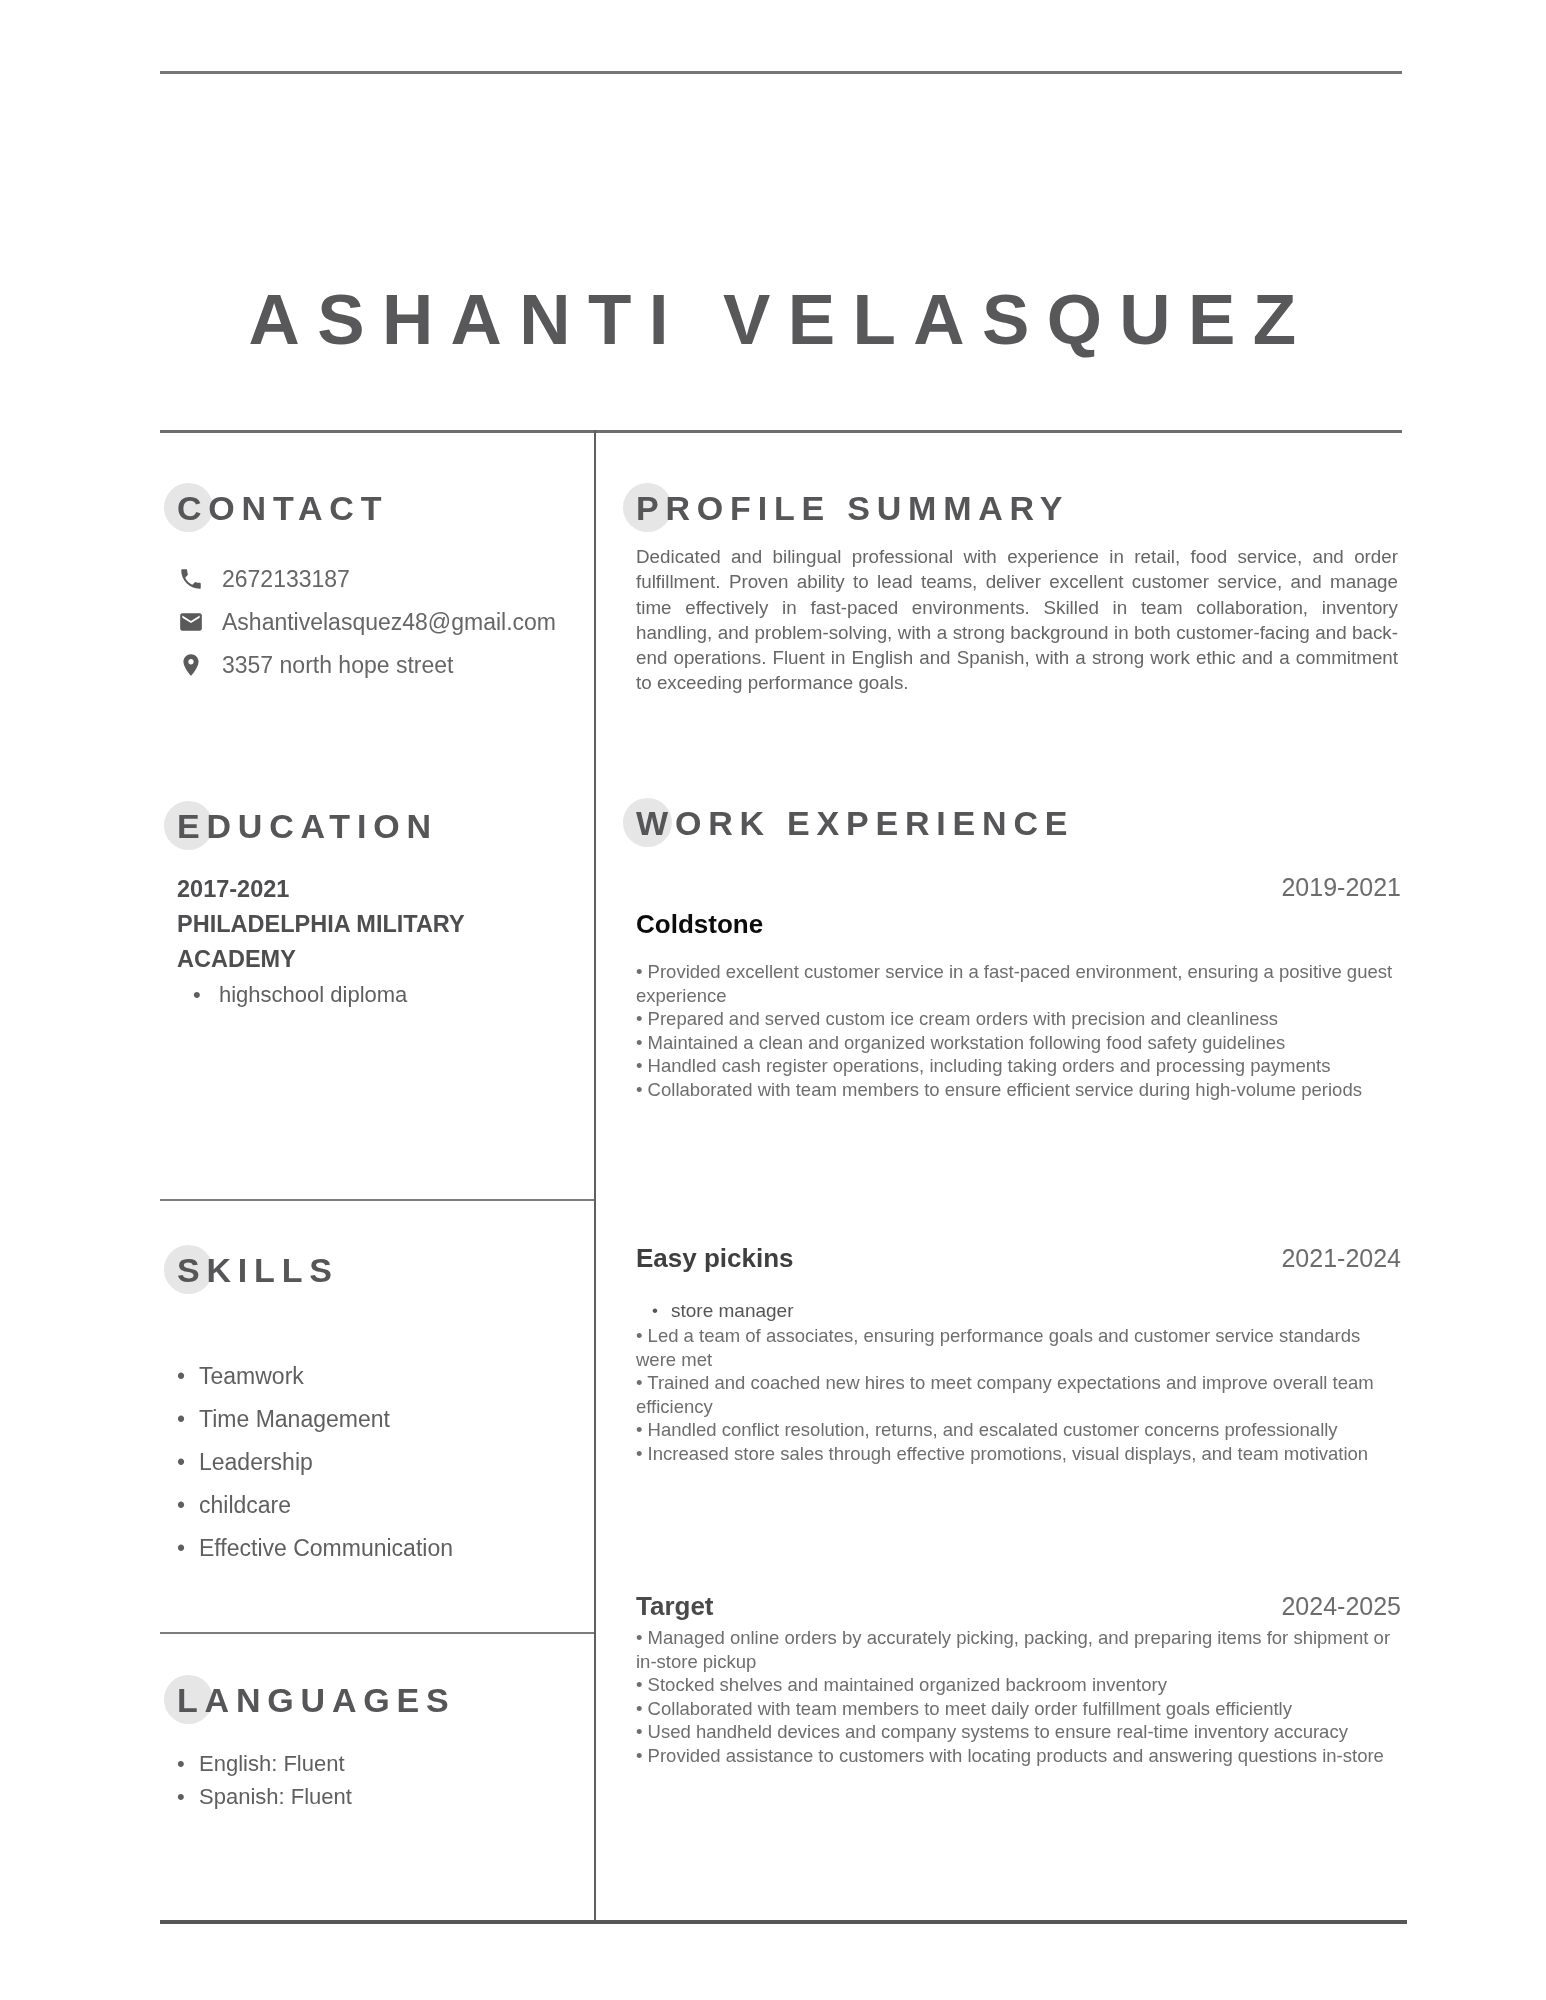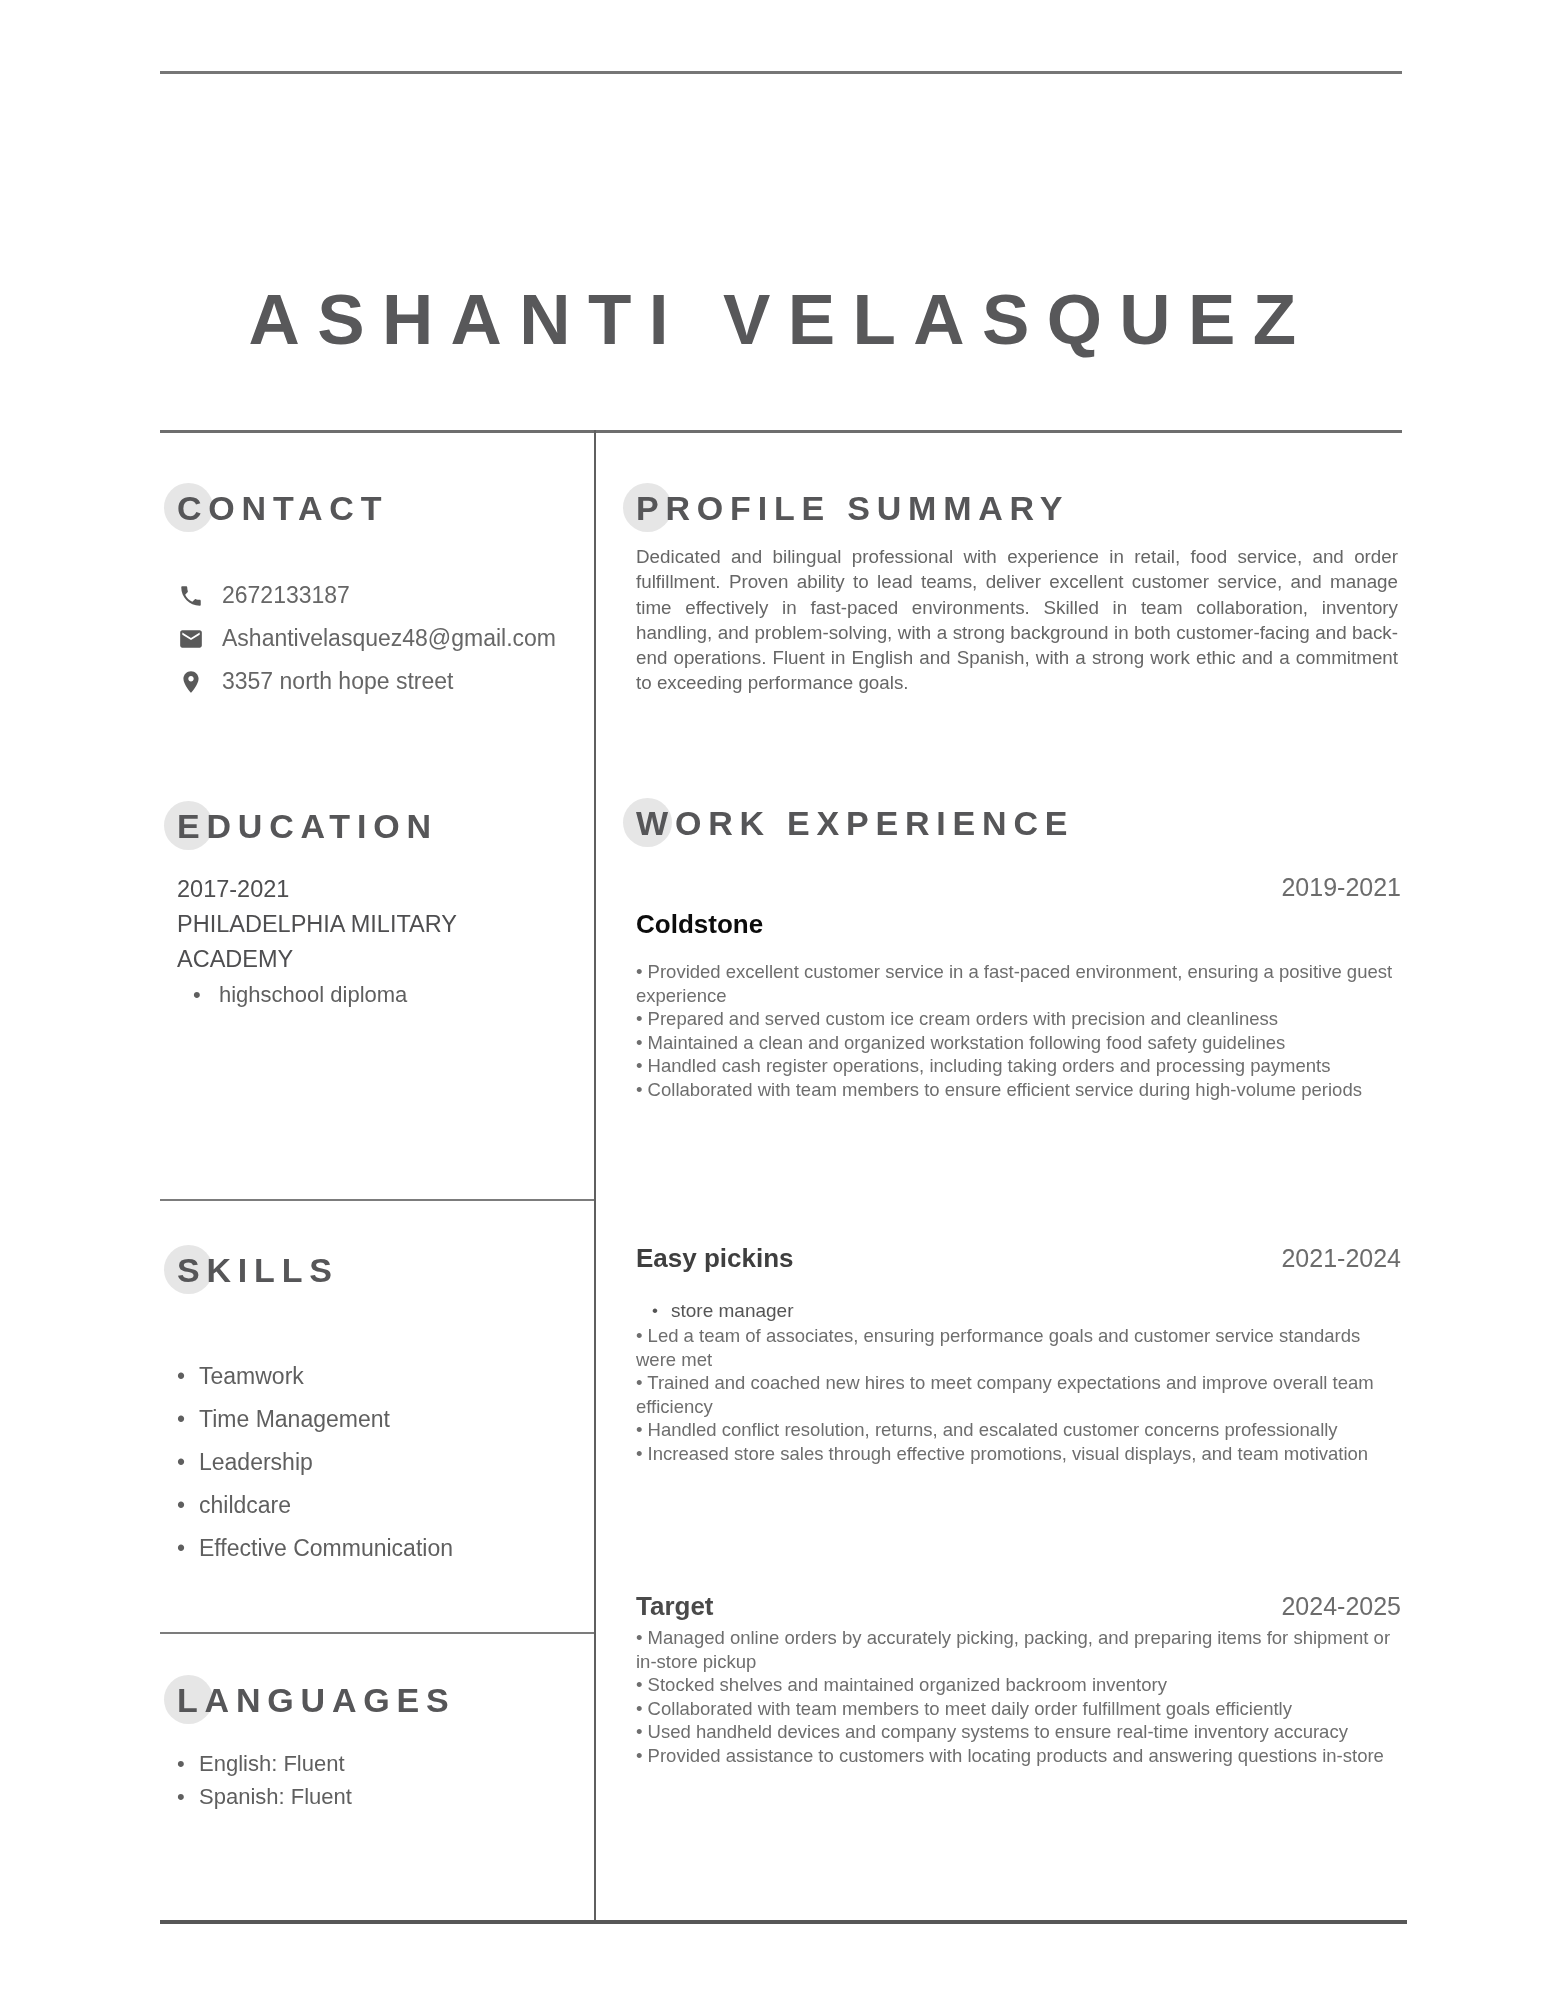--- a/index.html
+++ b/index.html
@@ -27,30 +27,30 @@
          border-radius:50%;background:#e6e6e6;z-index:-1;}
   #contact-h{left:177px;top:486px;}
   #profile-h{left:636px;top:486px;}
   #education-h{left:177px;top:804px;}
   #we-h{left:636px;top:801px;}
   #skills-h{left:177px;top:1248px;}
   #languages-h{left:177px;top:1678px;}
 
   
   #contact-list{position:absolute;left:178px;top:566px;width:400px;}
-  .contact-row{display:flex;align-items:flex-end;height:43px;color:#666666;font-size:23px;}
+  .contact-row{display:flex;align-items:flex-start;height:43px;color:#666666;font-size:23px;}
   .contact-row .icon{width:26px;height:26px;margin-right:18px;display:inline-flex;flex:0 0 26px;}
 
   
   #profile-text{position:absolute;left:636px;top:544px;width:762px;margin:0;
         font-size:18.8px;line-height:25.3px;color:#666666;text-align:justify;}
 
   
   #education-block{position:absolute;left:177px;top:872px;width:370px;color:#4e4e50;}
-  .edu-years,.edu-school{font-size:23.5px;font-weight:400;line-height:35px;}
+  .edu-years,.edu-school{font-size:23.5px;font-weight:700;line-height:35px;}
   .dot-list{list-style:none;margin:0;padding:0;}
   .dot-list li{display:flex;align-items:center;color:#5f5f5f;}
   .bullet-dot{display:inline-block;flex:0 0 auto;}
   #edu-list{margin-left:16px;font-size:22px;}
   #edu-list li{height:36px;}
   #edu-list .bullet-dot{width:26px;}
 
   
   #skills-list{position:absolute;left:177px;top:1355px;font-size:23px;}
   #skills-list li{height:43px;}

